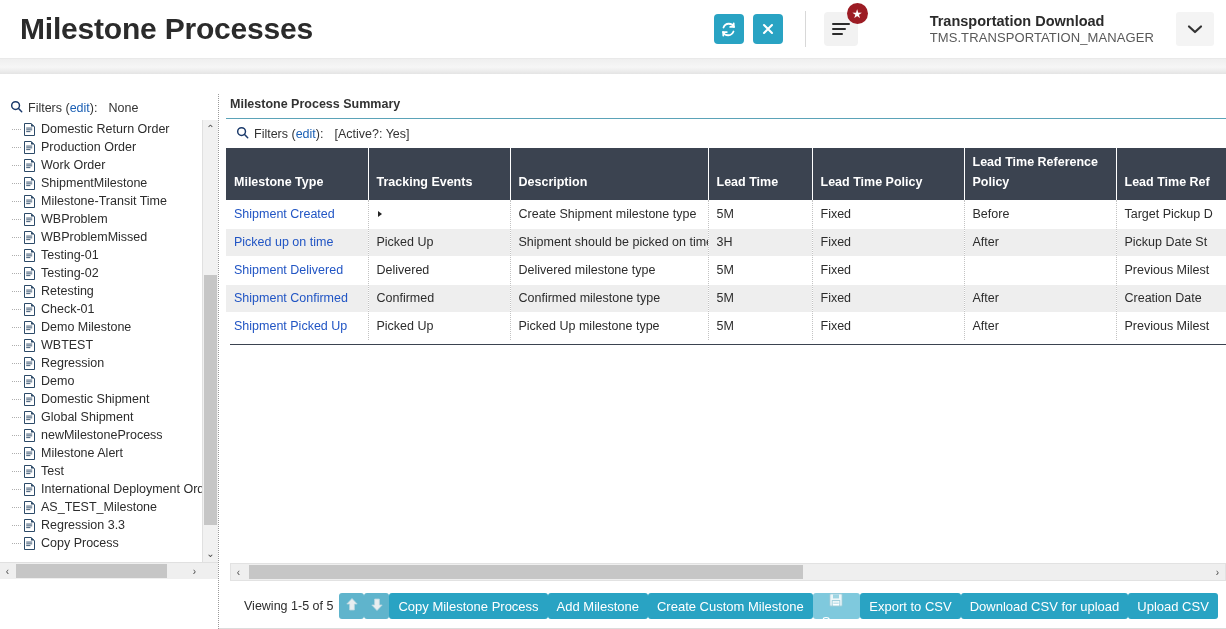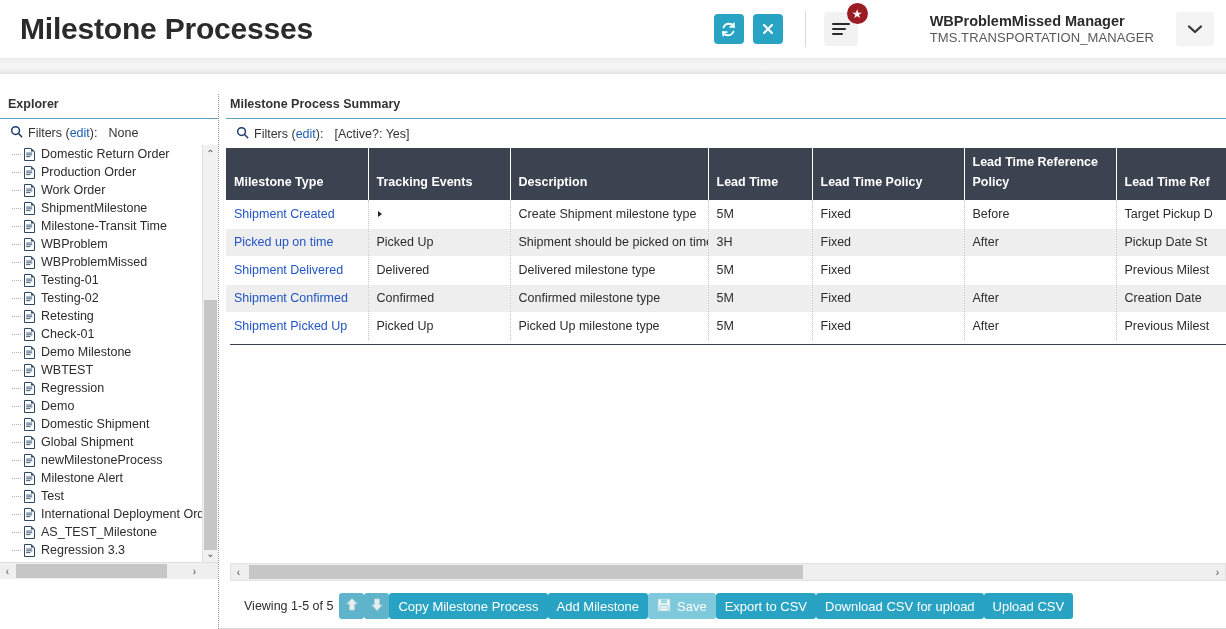--- a/index.html
+++ b/index.html
@@ -349,20 +349,21 @@
     font-family: "Liberation Sans", sans-serif;
     font-size: 13px;
     padding: 0 9px;
     cursor: pointer;
     display: inline-flex; align-items: center; gap: 6px;
     line-height: 1;
   }
   .btn.disabled {
     background: #7fc9dd;
     color: #ffffff;
+    flex-direction: column;
   }
   .save-icon { display: block; }
 
   .bottom-rule {
     position: absolute;
     left: 0; right: 0; bottom: 0;
     height: 1px;
     background: #dcdcdc;
   }
 </style>
@@ -400,40 +401,39 @@
       <span class="menu-bars">
         <i></i>
           <i></i>
           <i></i>
       </span>
     </button>
     <span class="menu-badge">★</span>
   </div>
 
   <div class="user-block">
-    <div class="user-name">WBProblemMissed Manager</div>
+    <div class="user-name">Transportation Download</div>
     <div class="user-id">TMS.TRANSPORTATION_MANAGER</div>
   </div>
 
   <button class="user-caret">
     <span>
       <svg width="16" height="10" viewBox="0 0 16 10" fill="none" stroke="#333" stroke-width="2.2" stroke-linecap="round" stroke-linejoin="round">
         <path d="M2 2.5 L8 8 L14 2.5"></path>
       </svg>
     </span>
   </button>
 </div>
 
 <div class="header-shadow-bar"></div>
 <div class="header-gap"></div>
 
 <div class="body-wrap">
 
   <div class="explorer">
-    <div class="explorer-title">Explorer</div>
 
     <div class="filters-row">
       <span>
         <svg width="13" height="13" viewBox="0 0 14 14" fill="none" stroke="#1b3a6b" stroke-width="1.6">
           <circle cx="6" cy="6" r="4.2"></circle>
             <path d="M9.2 9.2 L12.6 12.6" stroke-linecap="round"></path>
         </svg>
       </span>
       <span class="filters-label"><span>Filters (</span><a class="link-edit">edit</a><span>):</span></span>
       <span class="filters-value">None</span>
@@ -854,20 +854,21 @@
       <button class="arrow-btn">
         <span>
           <svg width="14" height="15" viewBox="0 0 14 15" fill="#e8eef0" stroke="#b9d7e0" stroke-width="0.8">
             <path d="M7 13.5 L12.2 8 H9.4 V2 H4.6 V8 H1.8 Z"></path>
           </svg>
         </span>
       </button>
 
       <button class="btn">Copy Milestone Process</button>
       <button class="btn">Add Milestone</button>
+      <button class="btn">Create Custom Milestone</button>
 
       <button class="btn disabled">
         <span class="save-icon">
           <svg width="14" height="14" viewBox="0 0 14 14">
             <rect x="0.8" y="0.8" width="12.4" height="12.4" rx="1" fill="#eef7f9" stroke="#8fc7d6" stroke-width="1"></rect>
             <rect x="4" y="1.4" width="6" height="4" fill="#9ed5e3"></rect>
             <rect x="3.2" y="7.6" width="7.6" height="5.4" fill="#ffffff" stroke="#8fc7d6" stroke-width="0.8"></rect>
             <rect x="4.3" y="8.7" width="5.4" height="0.8" fill="#b7dde8"></rect>
             <rect x="4.3" y="10.2" width="5.4" height="0.8" fill="#b7dde8"></rect>
           </svg>

